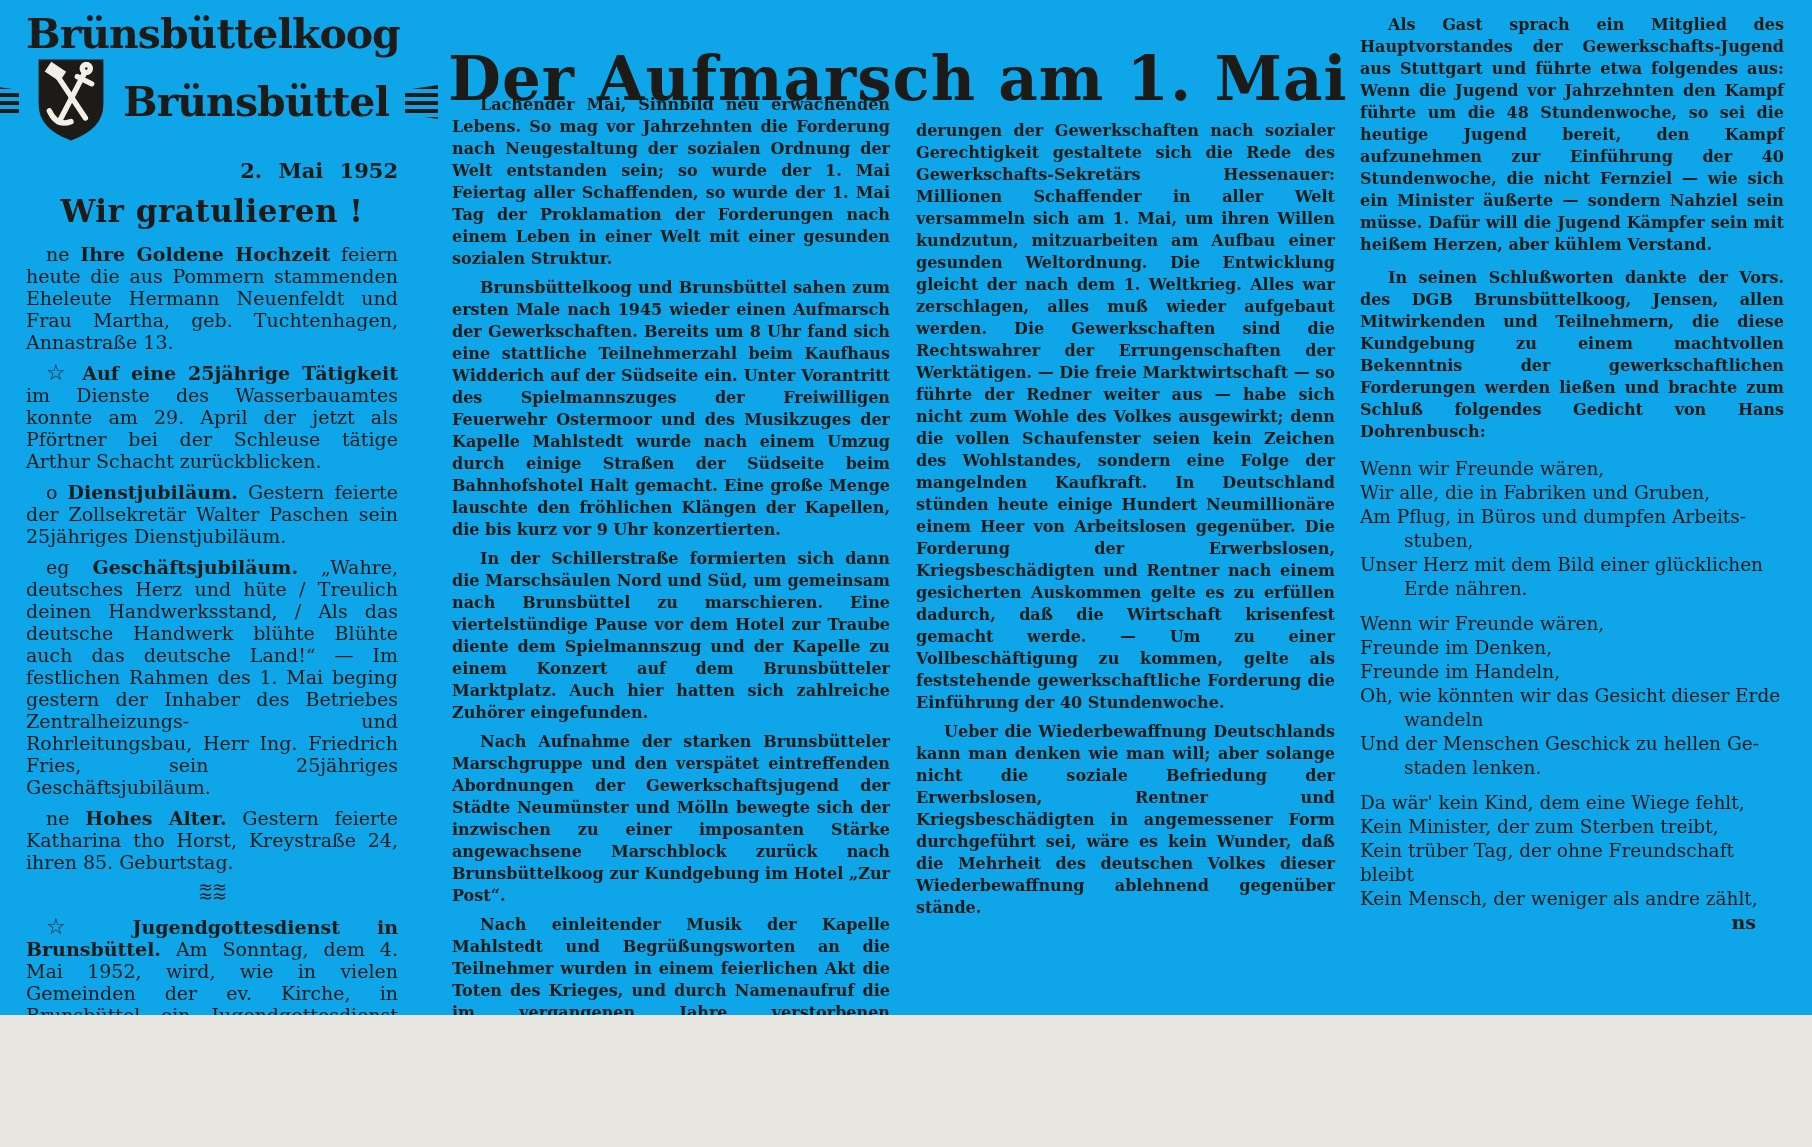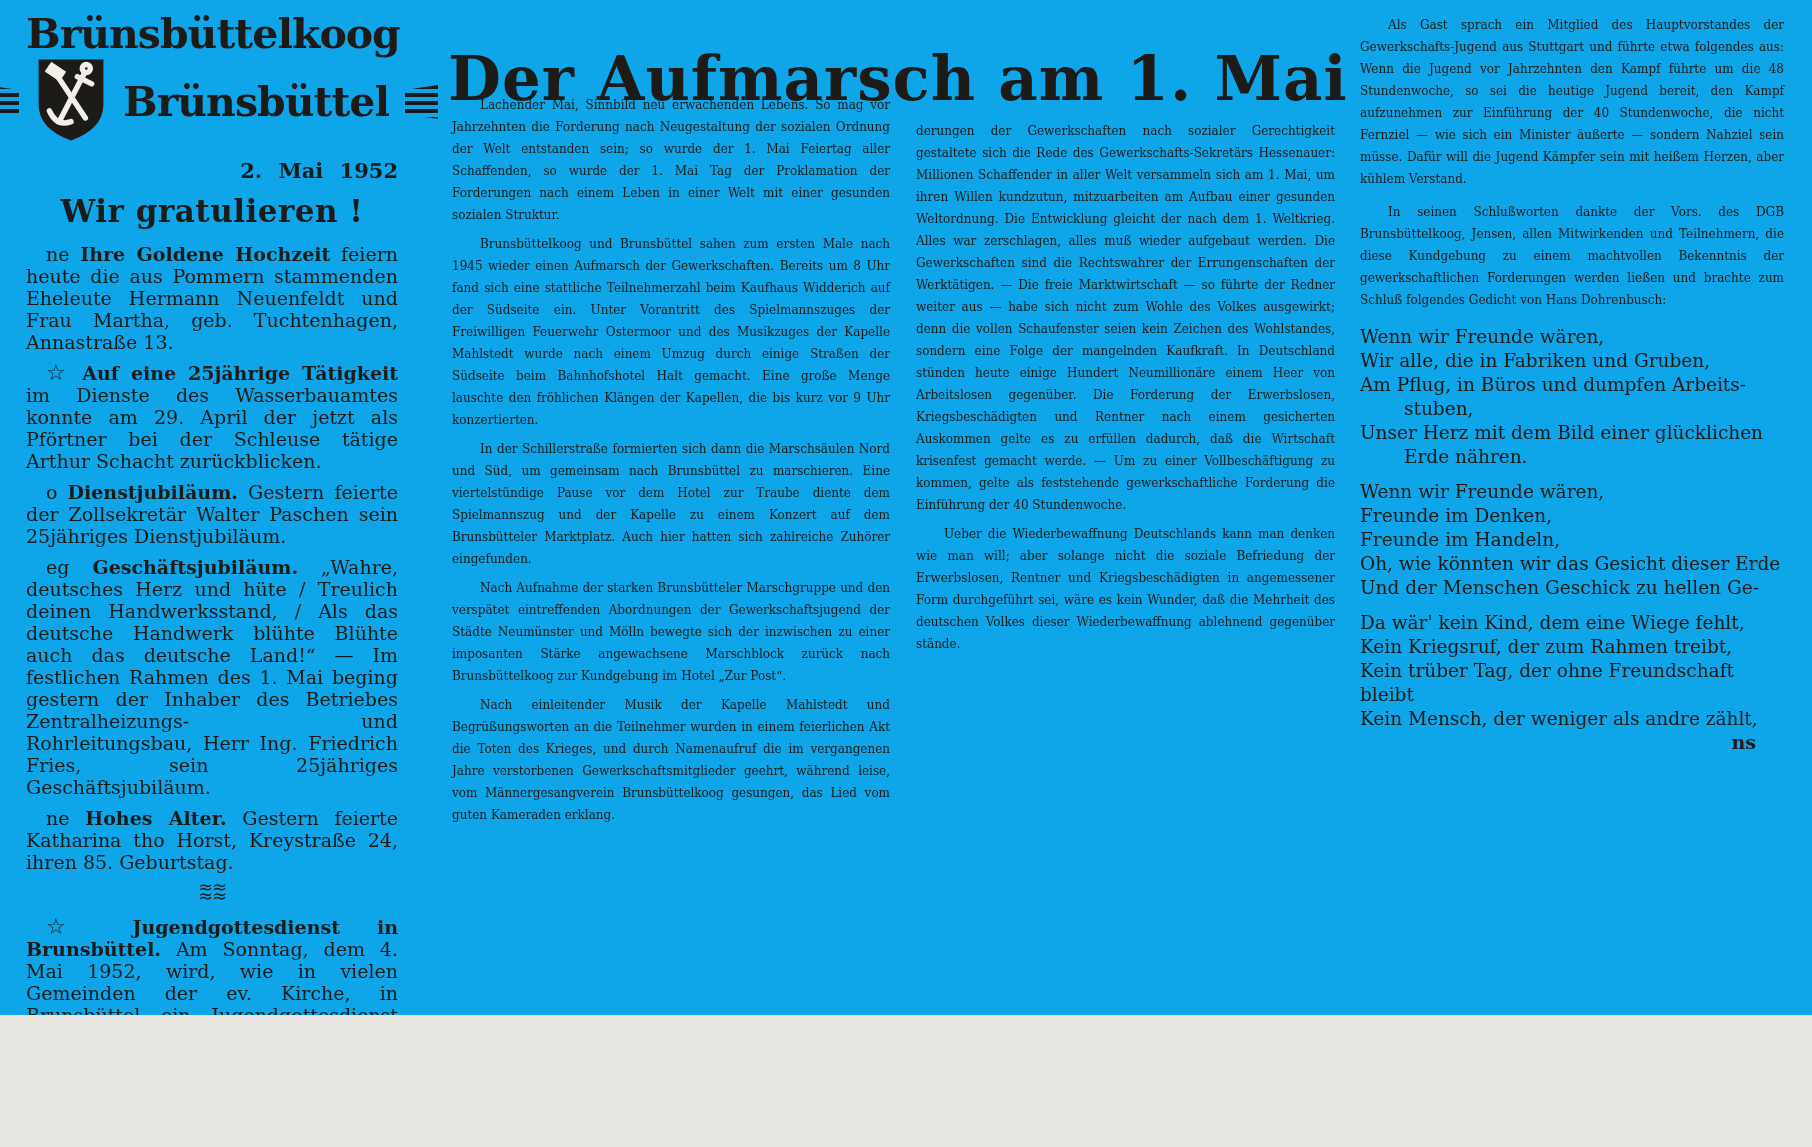--- a/index.html
+++ b/index.html
@@ -22,21 +22,21 @@
   .item .lead{font-weight:700;}
   .item.star .prefix{font-size:22px;}
   .divider{text-align:center;margin:8px 0 16px;font-size:18px;letter-spacing:-1px;line-height:9px;}
   .divider::after{content:"≈≈";display:block;}
   
   .headline{position:absolute;left:448px;top:2px;font-size:61px;font-weight:700;
             letter-spacing:1px;white-space:nowrap;}
   .colA{position:absolute;left:452px;top:94px;width:438px;}
   .colB{position:absolute;left:916px;top:94px;width:419px;}
   .colC{position:absolute;left:1360px;top:14px;width:424px;}
-  .para{font-size:12px;line-height:22px;text-align:justify;text-indent:28px;margin:0 0 7px;}
+  .para{font-size:16px;line-height:22px;text-align:justify;text-indent:28px;margin:0 0 7px;font-weight:bold;}
   .colB .para:first-of-type{text-indent:0;margin-top:26px;}
   .colC .para{margin-bottom:11px;}
   .poem{margin-top:14px;font-size:18.5px;line-height:24px;}
   .pline.cont{padding-left:44px;}
   .pline.gap{height:11px;}
   .psig{text-align:right;padding-right:28px;font-size:19px;margin-top:0;font-weight:700;}
 </style>
 </head>
 <body>
 
@@ -135,29 +135,31 @@
         <div class="pline gap"></div>
 
         <div class="pline">Wenn wir Freunde wären,</div>
 
         <div class="pline">Freunde im Denken,</div>
 
         <div class="pline">Freunde im Handeln,</div>
 
         <div class="pline">Oh, wie könnten wir das Gesicht dieser Erde</div>
 
+        <div class="pline cont">wandeln</div>
 
         <div class="pline">Und der Menschen Geschick zu hellen Ge-</div>
 
+        <div class="pline cont">staden lenken.</div>
 
         <div class="pline gap"></div>
 
         <div class="pline">Da wär' kein Kind, dem eine Wiege fehlt,</div>
 
-        <div class="pline">Kein Kriegsruf, der zum Rahmen treibt,</div>
+        <div class="pline">Kein Minister, der zum Sterben treibt,</div>
 
         <div class="pline">Kein trüber Tag,  der ohne Freundschaft bleibt</div>
 
         <div class="pline">Kein Mensch, der weniger als andre zählt,</div>
       </div>
     <div class="psig">ns</div>
   </section>
 
 </div>
 

